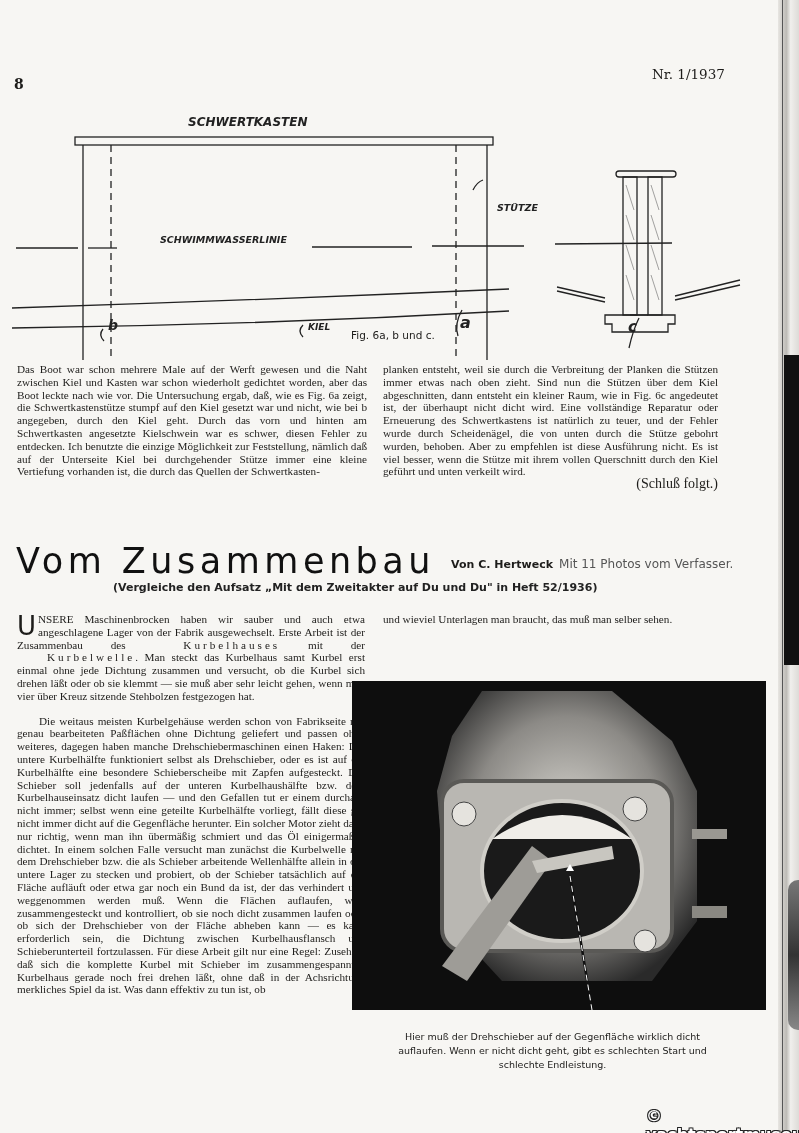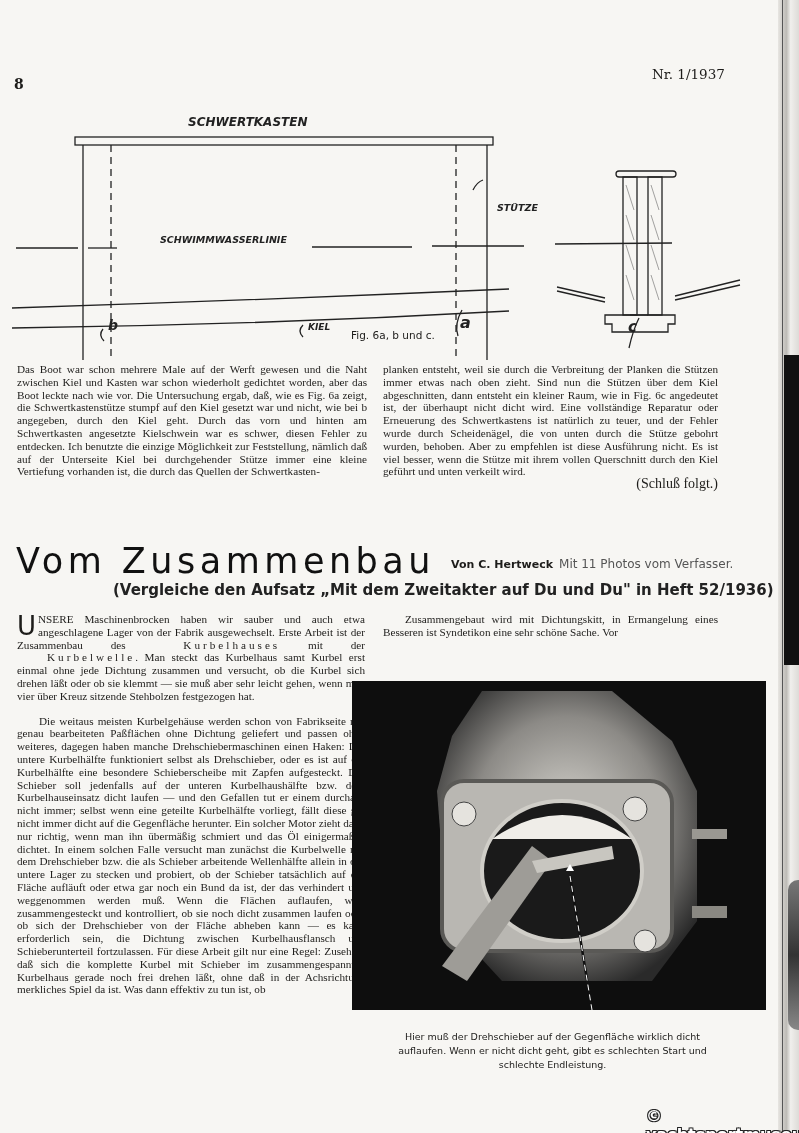--- a/index.html
+++ b/index.html
@@ -18,21 +18,21 @@
   .col { position: absolute; font-family: "Liberation Serif", "DejaVu Serif", serif; font-size: 11.2px; line-height: 12.8px; text-align: justify; }
   .col p { margin: 0; }
   .indent { text-indent: 22px; }
   .top-left { left: 17px; top: 363px; width: 350px; }
   .top-right { left: 383px; top: 363px; width: 335px; }
   .sig { float: right; font-size: 14px; }
   .headline { position: absolute; left: 16px; top: 541px; font-family: "DejaVu Sans", "Liberation Sans", sans-serif; font-weight: 400; font-size: 35px; letter-spacing: 4.5px; color: #111; }
   .byline { position: absolute; left: 451px; top: 557px; font-family: "DejaVu Sans", sans-serif; font-size: 11px; }
   .byline b { font-weight: bold; }
   .byline .sub { font-size: 12px; color: #555; margin-left: 6px; }
-  .subtitle { position: absolute; left: 113px; top: 581px; font-family: "DejaVu Sans", sans-serif; font-size: 15px; font-weight: bold; color: #222; text-align: center; }
+  .subtitle { position: absolute; left: 113px; top: 581px; font-family: "DejaVu Sans", sans-serif; font-size: 11px; font-weight: bold; color: #222; text-align: center; }
   .main-left { left: 17px; top: 613px; width: 348px; }
   .main-right { left: 383px; top: 613px; width: 335px; }
   .dropcap { float: left; font-family: "DejaVu Sans", sans-serif; font-size: 26px; line-height: 22px; margin-right: 2px; margin-top: 2px; }
   .spaced { letter-spacing: 3px; margin-left: 30px; }
   .photo { position: absolute; left: 352px; top: 681px; width: 414px; height: 329px; background: #0d0d0d; overflow: hidden; }
   .photo-caption { position: absolute; left: 380px; top: 1030px; width: 345px; font-family: "DejaVu Sans", sans-serif; font-size: 9.5px; line-height: 14px; text-align: center; }
   .watermark { position: absolute; left: 646px; top: 1106px; font-family: "DejaVu Sans", sans-serif; font-size: 16px; font-weight: bold; color: #fff; text-shadow: -1px -1px 0 #222, 1px -1px 0 #222, -1px 1px 0 #222, 1px 1px 0 #222; }
   .spine { position: absolute; left: 778px; top: 0; width: 21px; height: 1133px; background: linear-gradient(to right, #e8e6e2, #bdbbb6 40%, #f0efec 60%, #dddbd7); }
   .spine-line { position: absolute; left: 782px; top: 0; width: 1px; height: 1133px; background: #555; }
   .dark-tab { position: absolute; left: 784px; top: 355px; width: 15px; height: 310px; background: #111; }
@@ -125,21 +125,21 @@
 </div>
 <div class="subtitle">(Vergleiche den Aufsatz „Mit dem Zweitakter auf Du und Du" in Heft 52/1936)</div>
 
 <div class="col main-left">
   <p><span class="dropcap">U</span><span>NSERE Maschinenbrocken haben wir sauber und auch etwa angeschlagene Lager von der Fabrik ausgewechselt. Erste Arbeit ist der Zusammenbau des </span><span class="spaced">Kurbelhauses</span><span> mit der </span><span class="spaced">Kurbelwelle</span><span>. Man steckt das Kurbelhaus samt Kurbel erst einmal ohne jede Dichtung zusammen und versucht, ob die Kurbel sich drehen läßt oder ob sie klemmt — sie muß aber sehr leicht gehen, wenn man vier über Kreuz sitzende Stehbolzen festgezogen hat.</span></p>
   <p style="height:12px"></p>
   <p class="indent">Die weitaus meisten Kurbelgehäuse werden schon von Fabrikseite mit genau bearbeiteten Paßflächen ohne Dichtung geliefert und passen ohne weiteres, dagegen haben manche Drehschiebermaschinen einen Haken: Die untere Kurbelhälfte funktioniert selbst als Drehschieber, oder es ist auf die Kurbelhälfte eine besondere Schieberscheibe mit Zapfen aufgesteckt. Der Schieber soll jedenfalls auf der unteren Kurbelhaushälfte bzw. dem Kurbelhauseinsatz dicht laufen — und den Gefallen tut er einem durchaus nicht immer; selbst wenn eine geteilte Kurbelhälfte vorliegt, fällt diese gar nicht immer dicht auf die Gegenfläche herunter. Ein solcher Motor zieht dann nur richtig, wenn man ihn übermäßig schmiert und das Öl einigermaßen dichtet. In einem solchen Falle versucht man zunächst die Kurbelwelle mit dem Drehschieber bzw. die als Schieber arbeitende Wellenhälfte allein in das untere Lager zu stecken und probiert, ob der Schieber tatsächlich auf der Fläche aufläuft oder etwa gar noch ein Bund da ist, der das verhindert und weggenommen werden muß. Wenn die Flächen auflaufen, wird zusammengesteckt und kontrolliert, ob sie noch dicht zusammen laufen oder ob sich der Drehschieber von der Fläche abheben kann — es kann erforderlich sein, die Dichtung zwischen Kurbelhausflansch und Schieberunterteil fortzulassen. Für diese Arbeit gilt nur eine Regel: Zusehen, daß sich die komplette Kurbel mit Schieber im zusammengespannten Kurbelhaus gerade noch frei drehen läßt, ohne daß in der Achsrichtung merkliches Spiel da ist. Was dann effektiv zu tun ist, ob</p>
 </div>
 
 <div class="col main-right">
-  <p class="indent">Zusammengebaut wird mit Dichtungskitt, in Ermangelung eines Besseren ist Syndetikon eine sehr schöne Sache. Vor</p>
+  <p>und wieviel Unterlagen man braucht, das muß man selber sehen.</p>
 </div>
 
 <div class="photo">
   <svg width="414" height="329" viewBox="0 0 414 329">
     <defs>
       <radialGradient id="metal" cx="50%" cy="45%" r="60%">
         <stop offset="0%" stop-color="#d8d6d0"></stop>
         <stop offset="60%" stop-color="#8c8a86"></stop>
         <stop offset="100%" stop-color="#2a2a2a"></stop>
       </radialGradient>

